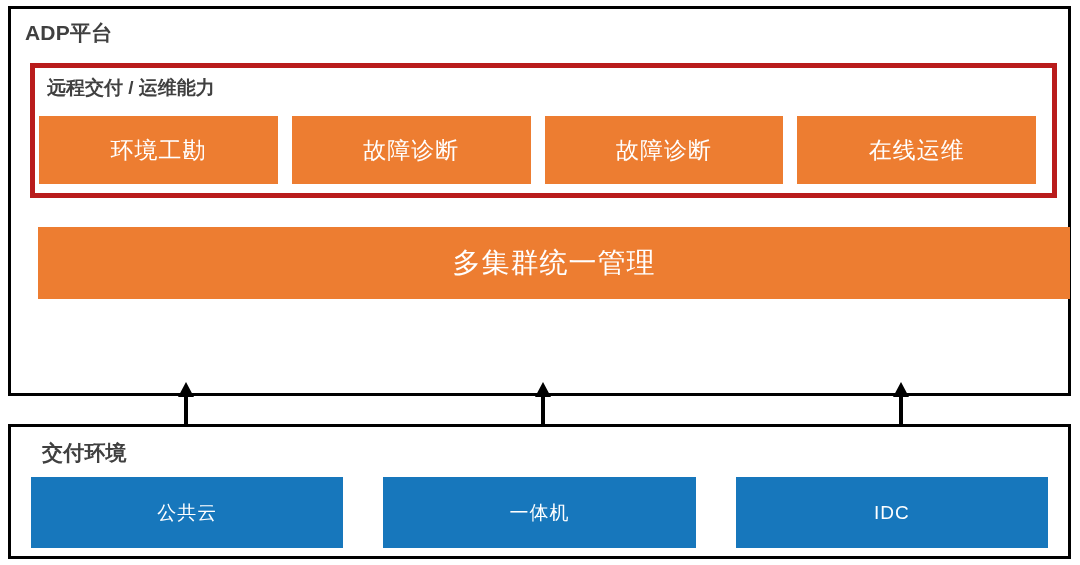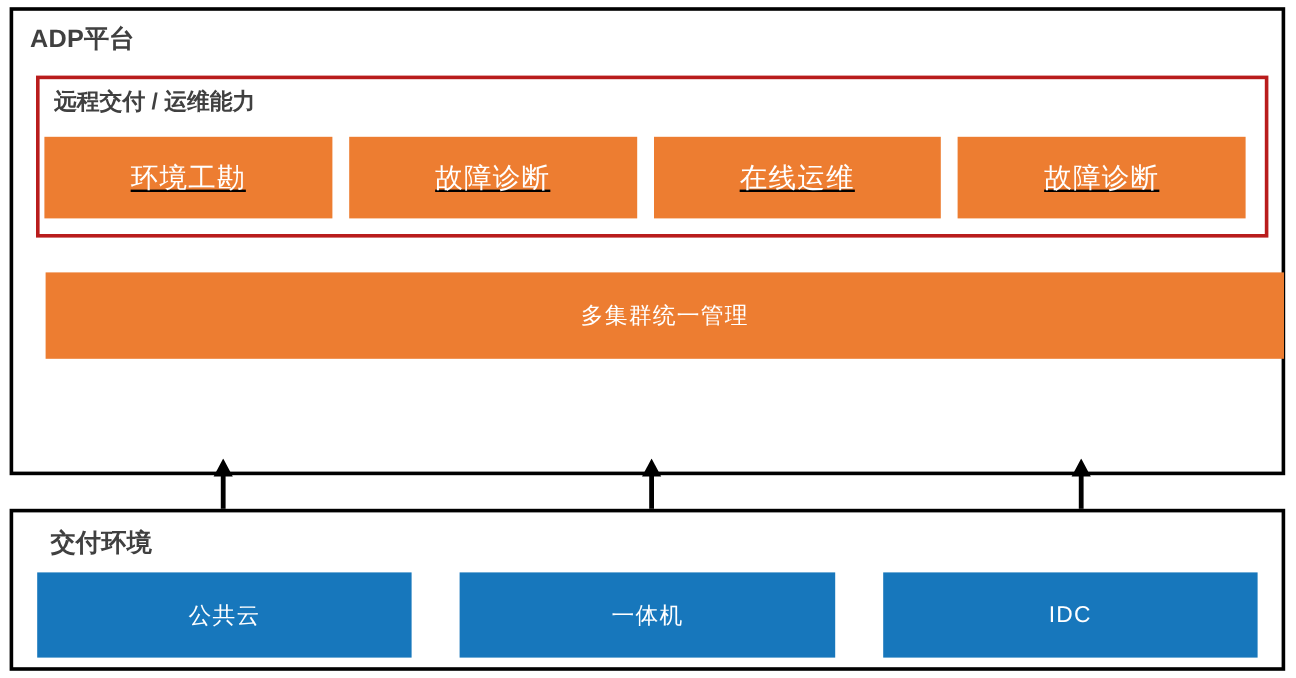--- a/index.html
+++ b/index.html
@@ -53,42 +53,41 @@
   #environment-title { left: 31px; top: 14px; }
 
   
   #capability-group {
     position: absolute;
     box-sizing: border-box;
     left: 19px;
     top: 54px;
     width: 1027px;
     height: 135px;
-    border: 3px solid #b91c1c;
+    border: 5px solid #b91c1c;
     background: #ffffff;
   }
   #capability-group-title {
     position: absolute;
     left: 12px;
     top: 9px;
     color: #404040;
     font-weight: bold;
     font-size: 19px;
     line-height: 22px;
     white-space: nowrap;
   }
   #capability-pills {
     position: absolute;
     left: 4px;
     top: 48px;
     right: 16px;
     height: 68px;
     display: flex;
     gap: 14px;
-    text-decoration: underline;
   }
   .pill {
     flex: 1 1 0;
     background: #ED7D31;
     color: #ffffff;
     font-size: 23px;
     font-weight: normal;
     letter-spacing: 1px;
     display: flex;
     align-items: center;
@@ -97,21 +96,21 @@
   }
 
   
   .wide-bar {
     position: absolute;
     left: 27px;
     width: 1032px;
     height: 72px;
     background: #ED7D31;
     color: #ffffff;
-    font-size: 19px;
+    font-size: 28px;
     letter-spacing: 1px;
     display: flex;
     align-items: center;
     justify-content: center;
     white-space: nowrap;
   }
   #bar-multi-cluster { top: 218px; }
   #bar-online-offline { top: 311px; }
 
   
@@ -153,22 +152,22 @@
   <div class="section" id="platform-section">
 
     <div class="section-title" id="platform-title">ADP平台</div>
 
     <div id="capability-group">
       <div id="capability-group-title">远程交付 / 运维能力</div>
 
       <div id="capability-pills">
         <div class="pill">环境工勘</div>
         <div class="pill">故障诊断</div>
+        <div class="pill">故障诊断</div>
         <div class="pill">在线运维</div>
-        <div class="pill">故障诊断</div>
       </div>
     </div>
 
     <div class="wide-bar" id="bar-multi-cluster">多集群统一管理</div>
 
   </div>
 
   <div class="connector" style="left:173px;">
     <svg width="26" height="92" viewBox="0 0 26 92" xmlns="http://www.w3.org/2000/svg" aria-hidden="true">
       <line x1="13" y1="10" x2="13" y2="82" stroke="#000000" stroke-width="4"></line>

